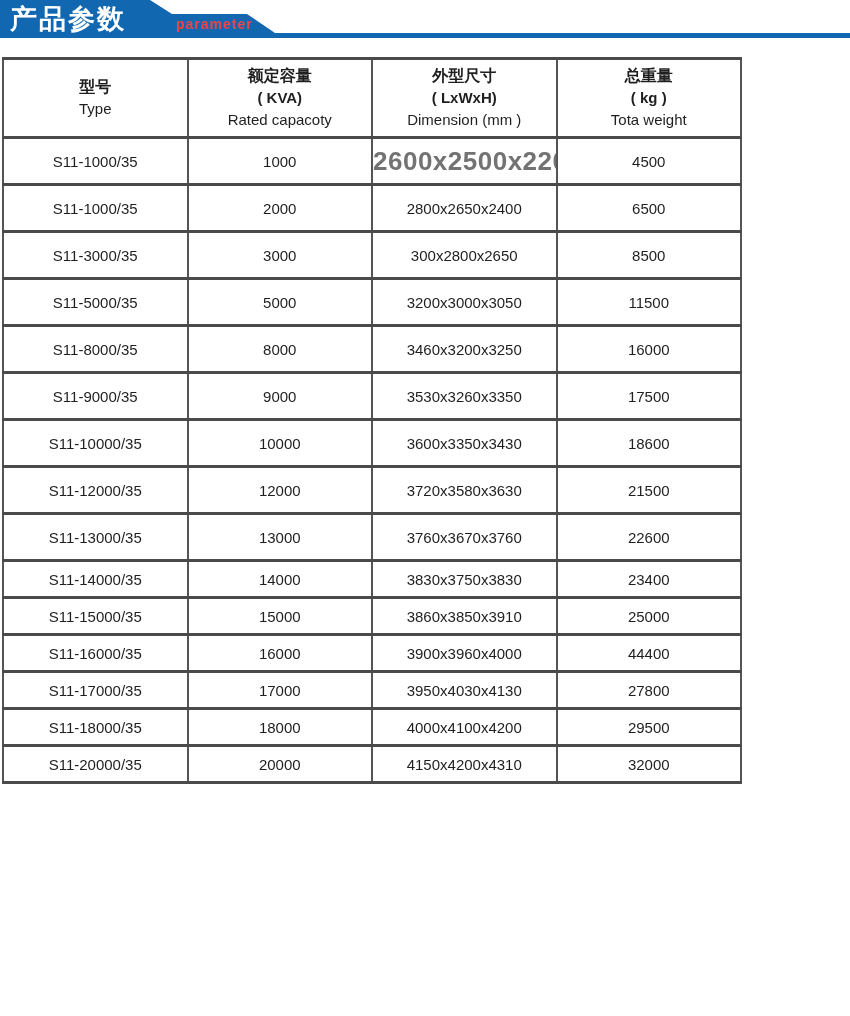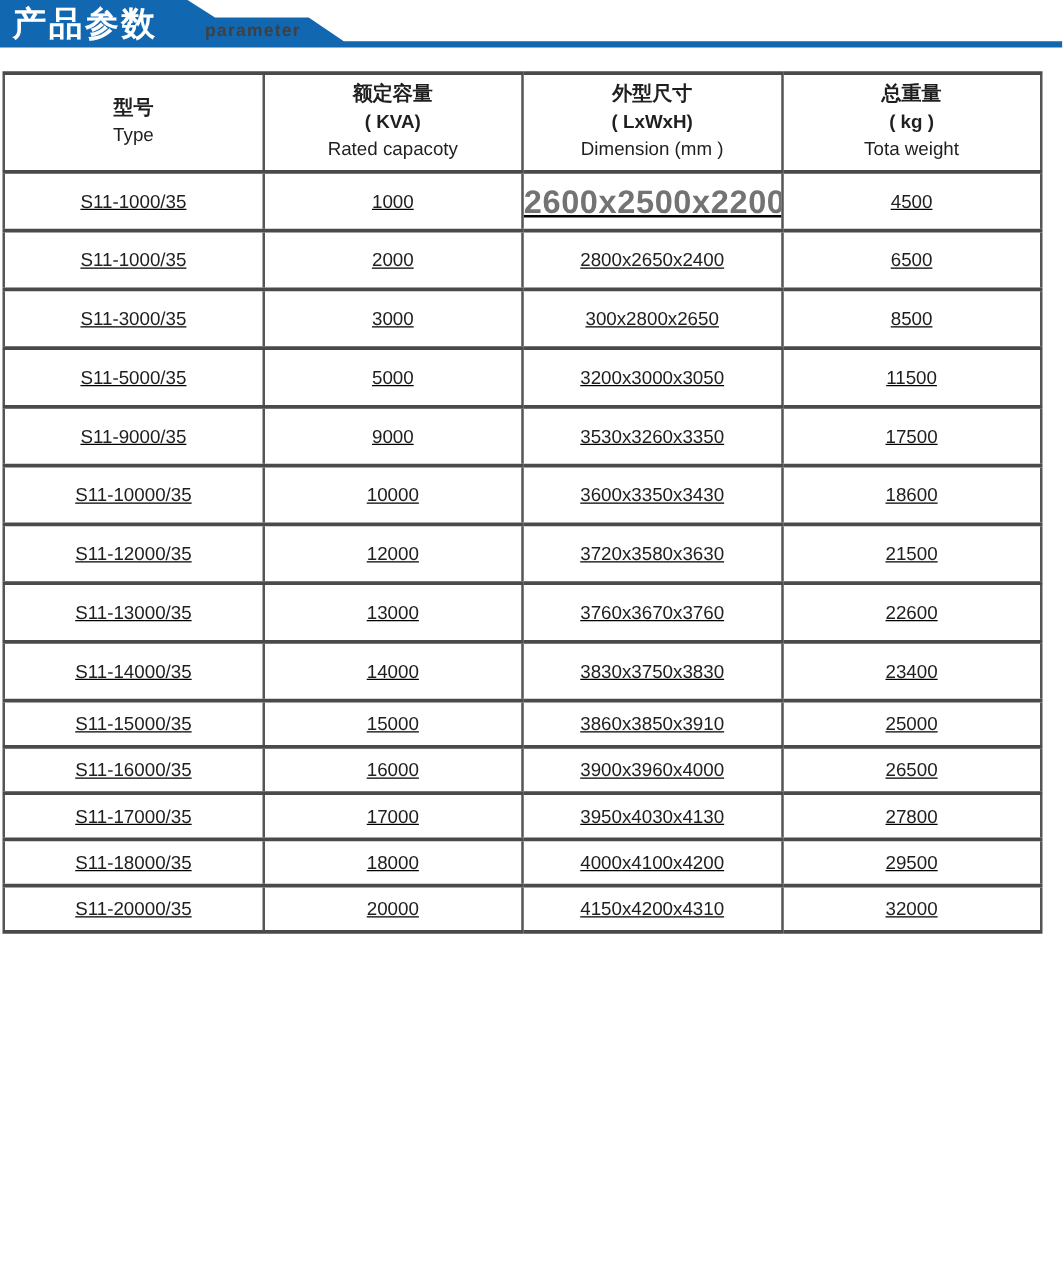--- a/index.html
+++ b/index.html
@@ -13,50 +13,50 @@
 
   
   .banner { position: relative; width: 786px; height: 40px; text-decoration: underline; }
   .banner svg { display: block; }
   .banner-title {
     position: absolute; left: 10px; top: 2px;
     font-size: 27px; font-weight: bold; color: #ffffff;
     letter-spacing: 2px; line-height: 34px; white-space: nowrap;
   }
   .banner-subtitle {
-    position: absolute; left: 164px; top: 16px;
-    font-size: 14px; font-weight: bold; color: #404040;
+    position: absolute; left: 176px; top: 16px;
+    font-size: 14px; font-weight: bold; color: #ef4444;
     letter-spacing: 1px; line-height: 17px; white-space: nowrap;
   }
 
   
   .table-wrap { margin: 17px 2px 0 2px; }
   table.spec {
-    width: 832px;
+    width: 740px;
     border-collapse: collapse;
     table-layout: fixed;
   }
   table.spec th, table.spec td {
     border: 2px solid #555555;
     border-top-width: 3px;
     border-bottom-width: 3px;
     border-top-color: #4a4a4a;
     border-bottom-color: #4a4a4a;
     text-align: center;
     vertical-align: middle;
     padding: 0;
     color: #1f1f1f;
     overflow: hidden;
   }
   table.spec th { height: 76px; font-weight: normal; font-size: 15px; }
   .h-zh { font-size: 16px; font-weight: 600; line-height: 22px; }
   .h-sub { font-size: 15px; line-height: 22px; font-weight: bold; }
   .h-en { font-size: 15px; line-height: 22px; }
 
-  tbody tr { height: 37px; text-decoration: underline; }
+  tbody tr { height: 37px; }
   tbody tr:nth-child(-n+9) { height: 47px; }
   tbody td { font-size: 15px; }
   
   tbody tr:first-child td:nth-child(3) {
     font-size: 26px; font-weight: 600; letter-spacing: 0.5px; color: #737373;
   }
 </style>
 </head>
 <body>
 
@@ -119,20 +119,26 @@
 
   <tr>
     <td>S11-5000/35</td>
     <td>5000</td>
     <td>3200x3000x3050</td>
     <td>11500</td>
   </tr>
 
 
 
+  <tr>
+    <td>S11-8000/35</td>
+    <td>8000</td>
+    <td>3460x3200x3250</td>
+    <td>16000</td>
+  </tr>
 
   <tr>
     <td>S11-9000/35</td>
     <td>9000</td>
     <td>3530x3260x3350</td>
     <td>17500</td>
   </tr>
 
   <tr>
     <td>S11-10000/35</td>
@@ -167,21 +173,21 @@
     <td>S11-15000/35</td>
     <td>15000</td>
     <td>3860x3850x3910</td>
     <td>25000</td>
   </tr>
 
   <tr>
     <td>S11-16000/35</td>
     <td>16000</td>
     <td>3900x3960x4000</td>
-    <td>26500</td>
+    <td>44400</td>
   </tr>
 
   <tr>
     <td>S11-17000/35</td>
     <td>17000</td>
     <td>3950x4030x4130</td>
     <td>27800</td>
   </tr>
 
   <tr>

